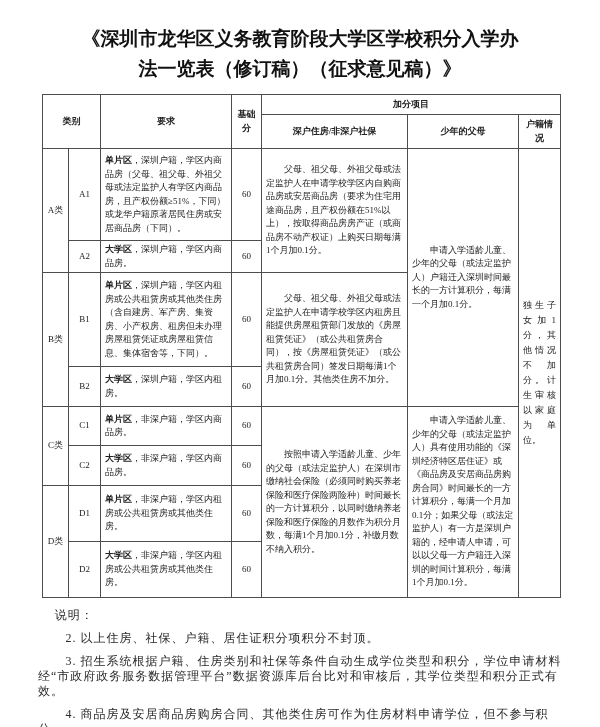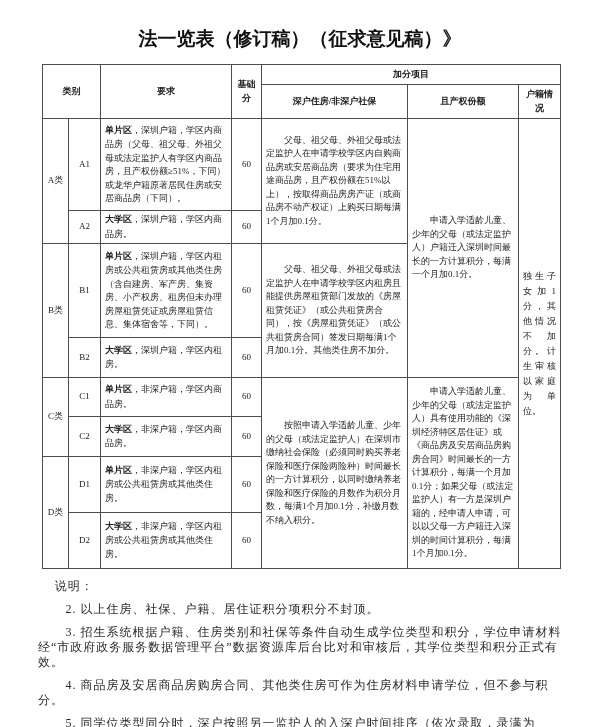--- a/index.html
+++ b/index.html
@@ -21,33 +21,34 @@
   table.score-table td{
     border:1px solid #4d4d4d;padding:2px 4px;vertical-align:middle;
     word-break:break-all;
   }
   td.hdr{text-align:center;font-weight:bold;padding:1px 2px;}
   td.vert{padding:0 9px;text-align:center;}
   td.narrow-hdr{padding:0 8px;text-align:center;font-weight:bold;}
   td.cat{text-align:center;font-family:Liberation Serif, serif;}
   td.code{text-align:center;}
   td.req{text-align:left;padding:3px 4px;}
-  td.req b{font-family:Liberation Mono, monospace;}
+  td.req b{font-family:Liberation Serif, serif;}
   td.score{text-align:center;}
   td.para{text-indent:2em;text-align:left;padding:3px 5px;}
   td.jisheng{padding:0 8px;text-align:justify;line-height:15px;}
   .notes{margin:10px 30px 0;font-size:12px;line-height:15px;letter-spacing:1px;color:#2a2a2a;}
   .notes p{margin:8px;}
   .notes .lbl{text-indent:1.4em;}
   .notes .itm{text-indent:2.3em;}
 </style>
 </head>
 <body>
 
 <div class="doc-title">
+  <div>《深圳市龙华区义务教育阶段大学区学校积分入学办</div>
   <div>法一览表（修订稿）（征求意见稿）》</div>
 </div>
 
 <table class="score-table">
   <colgroup>
     <col style="width:26px">
       <col style="width:32px">
       <col style="width:131px">
     <col style="width:30px">
       <col style="width:146px">
@@ -56,21 +57,21 @@
   </colgroup>
   <tbody>
     <tr style="height:20px">
       <td class="hdr" colspan="2" rowspan="2">类别</td>
       <td class="hdr" rowspan="2">要求</td>
       <td class="hdr vert" rowspan="2">基础分</td>
       <td class="hdr" colspan="3">加分项目</td>
     </tr>
     <tr style="height:34px">
       <td class="hdr">深户住房/非深户社保</td>
-      <td class="hdr">且产权份额</td>
+      <td class="hdr">少年的父母</td>
       <td class="narrow-hdr">户籍情况</td>
     </tr>
 
     <tr style="height:92px">
       <td class="cat" rowspan="2">A类</td>
       <td class="code">A1</td>
       <td class="req"><b>单片区</b><span>，深圳户籍，学区内商品房（父母、祖父母、外祖父母或法定监护人有学区内商品房，且产权份额≥51%，下同）或龙华户籍原著居民住房或安居商品房（下同）。</span></td>
       <td class="score">60</td>
       <td class="para" rowspan="2">父母、祖父母、外祖父母或法定监护人在申请学校学区内自购商品房或安居商品房（要求为住宅用途商品房，且产权份额在51%以上），按取得商品房房产证（或商品房不动产权证）上购买日期每满1个月加0.1分。</td>
       <td class="para" rowspan="4">申请入学适龄儿童、少年的父母（或法定监护人）户籍迁入深圳时间最长的一方计算积分，每满一个月加0.1分。</td>

